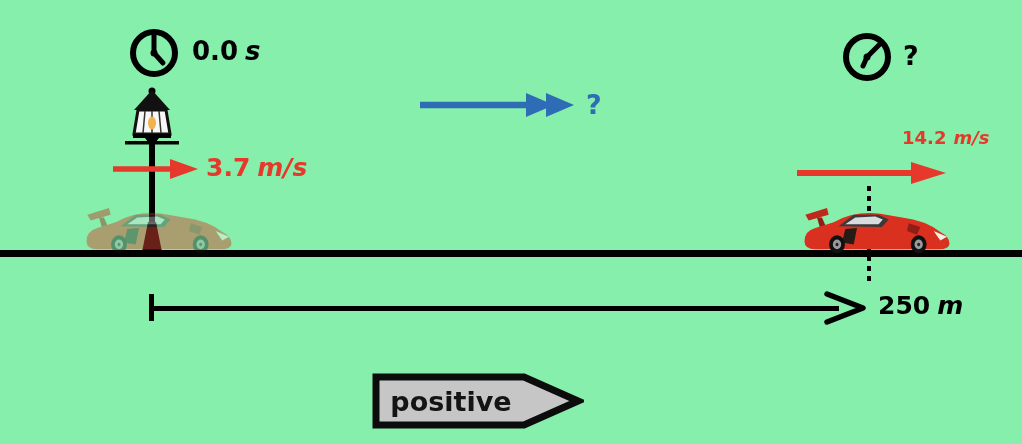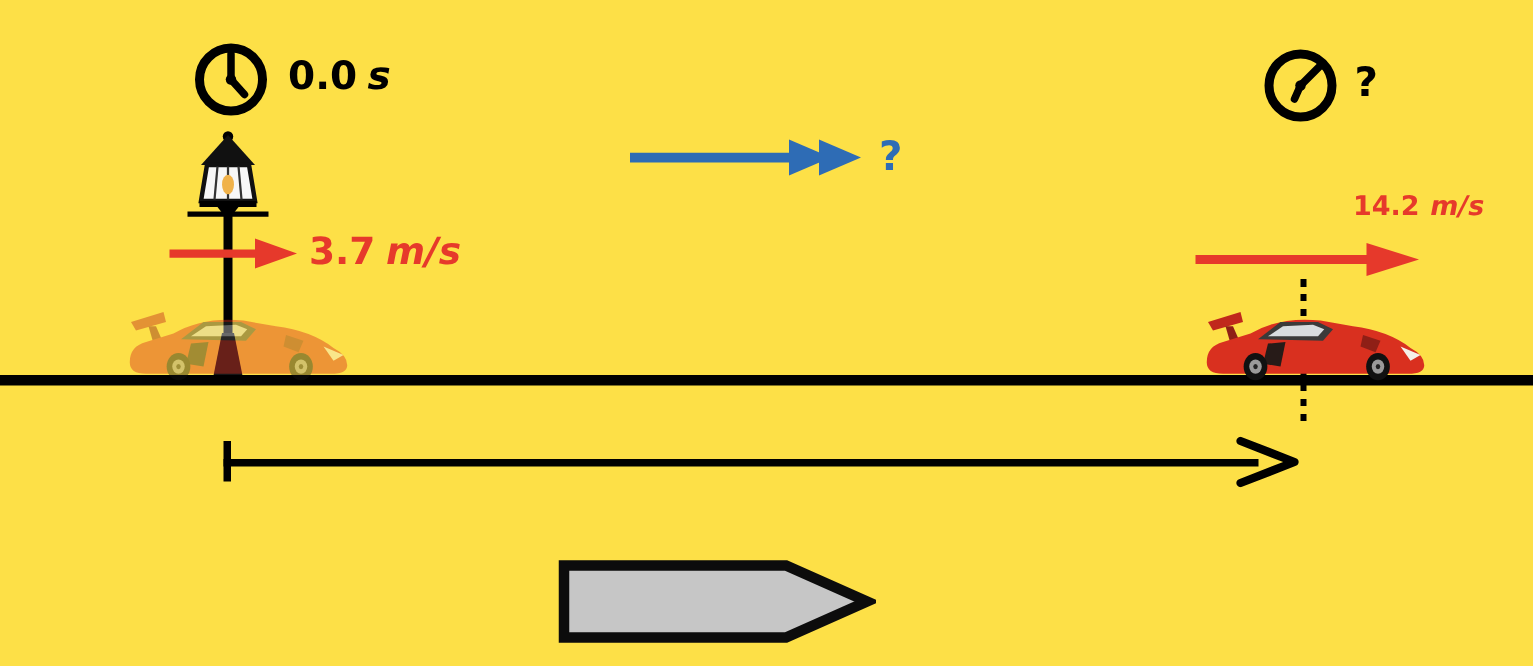--- a/index.html
+++ b/index.html
@@ -1,17 +1,17 @@
 <!DOCTYPE html>
 <html><head>
 <meta charset="utf-8">
 <style>
   html,body{margin:0;padding:0;background:#ffffff;}
   .scene{
-    position:relative;width:1022px;height:444px;background:#fde047;overflow:hidden;
+    position:relative;width:1022px;height:444px;background:#86efac;overflow:hidden;
     font-family:"DejaVu Sans","Liberation Sans",sans-serif;
   }
   .abs{position:absolute;}
   .label{font-weight:bold;color:#000;white-space:nowrap;}
   .label .unit{font-style:italic;margin-left:7px;}
   .red-label{color:#e6392b;}
   .blue-label{color:#2e6cb5;}
   .time-left{left:192px;top:36px;font-size:26px;}
   .q-right{left:903px;top:40px;font-size:27px;}
   .speed-left{left:206px;top:153px;font-size:25px;}
@@ -130,18 +130,22 @@
     <circle cx="140" cy="40" r="9.5" fill="#111"></circle>
     <circle cx="140" cy="40" r="5" fill="#9a9a9a"></circle>
     <circle cx="140" cy="40" r="1.8" fill="#222"></circle>
   </svg>
 
   <div class="abs tick"></div>
   <div class="abs hline"></div>
   <svg class="abs" style="left:824px;top:291px;" width="44" height="34" viewBox="0 0 44 34">
     <path d="M3,3 L39,17 L3,31" fill="none" stroke="#000" stroke-width="5.5" stroke-linecap="round" stroke-linejoin="round"></path>
   </svg>
+  <div class="abs label dist-label">
+    <span>250</span><span class="unit">m</span>
+  </div>
 
   <svg class="abs" style="left:372px;top:372px;" width="212" height="58" viewBox="0 0 212 58">
     <polygon points="4,5 152,5 206,29 152,53 4,53" fill="#c6c6c6" stroke="#0c0c0c" stroke-width="7" stroke-linejoin="miter"></polygon>
   </svg>
+  <div class="abs pos-text">positive</div>
 
 </div>
 
 </body></html>

